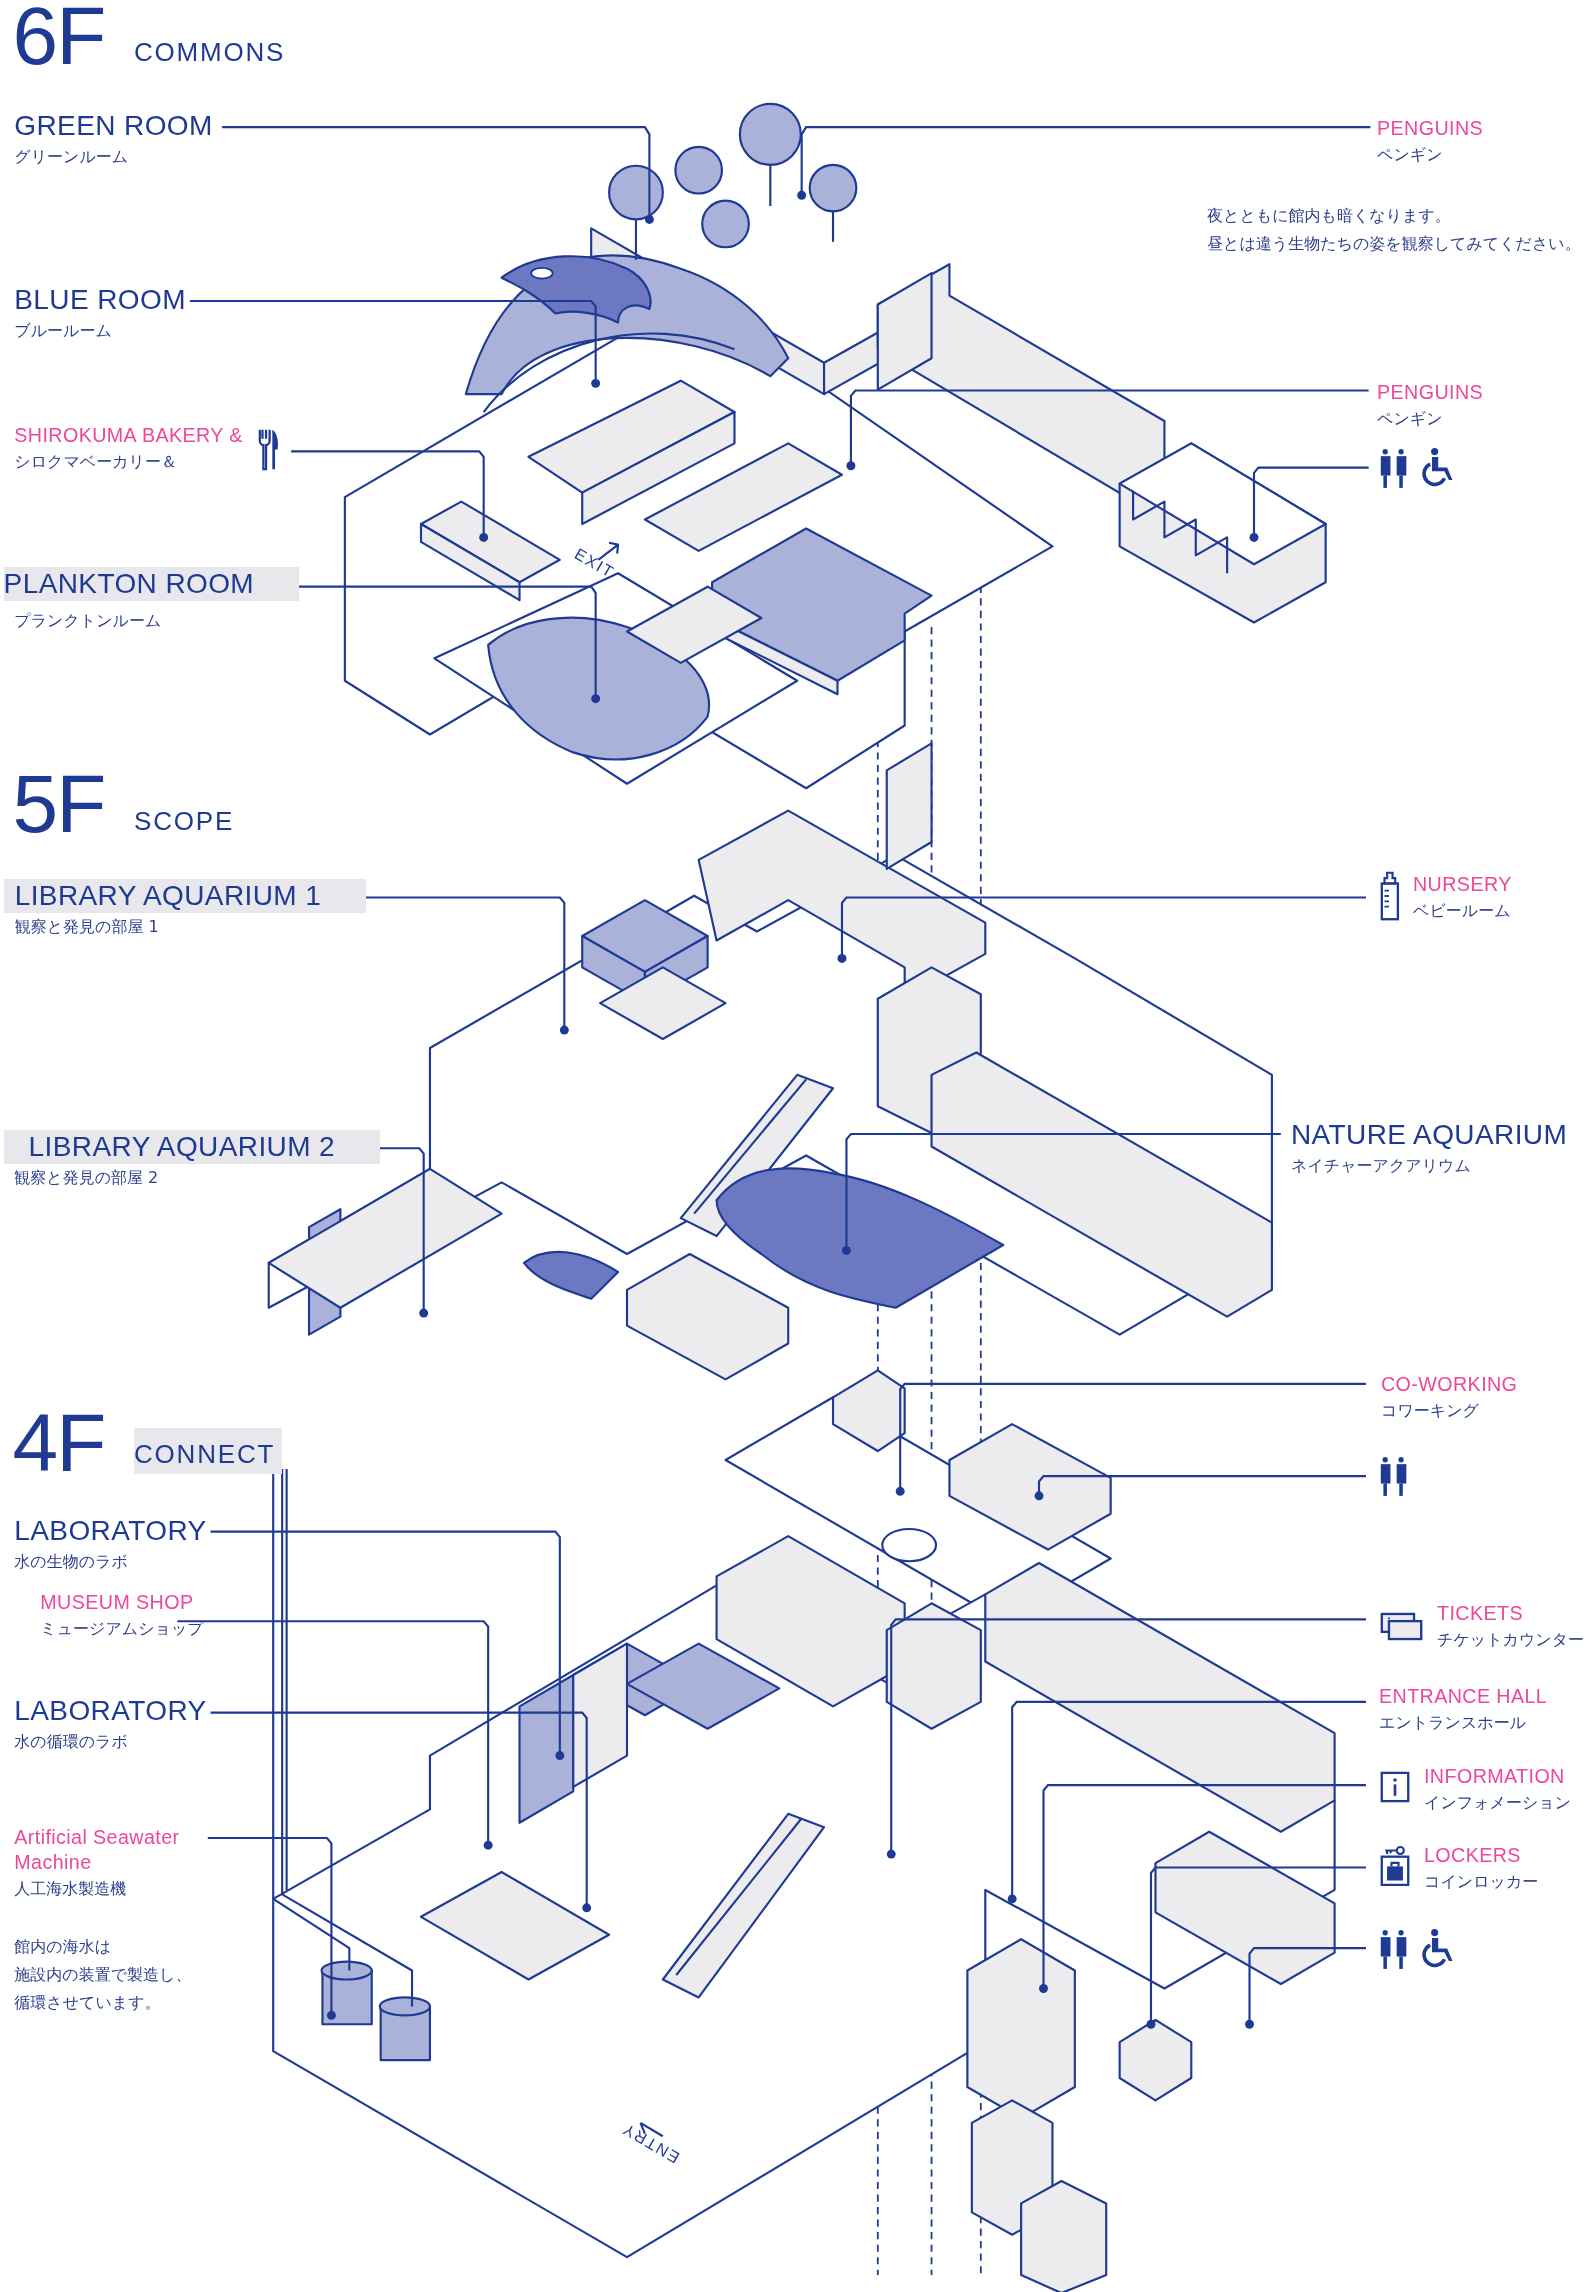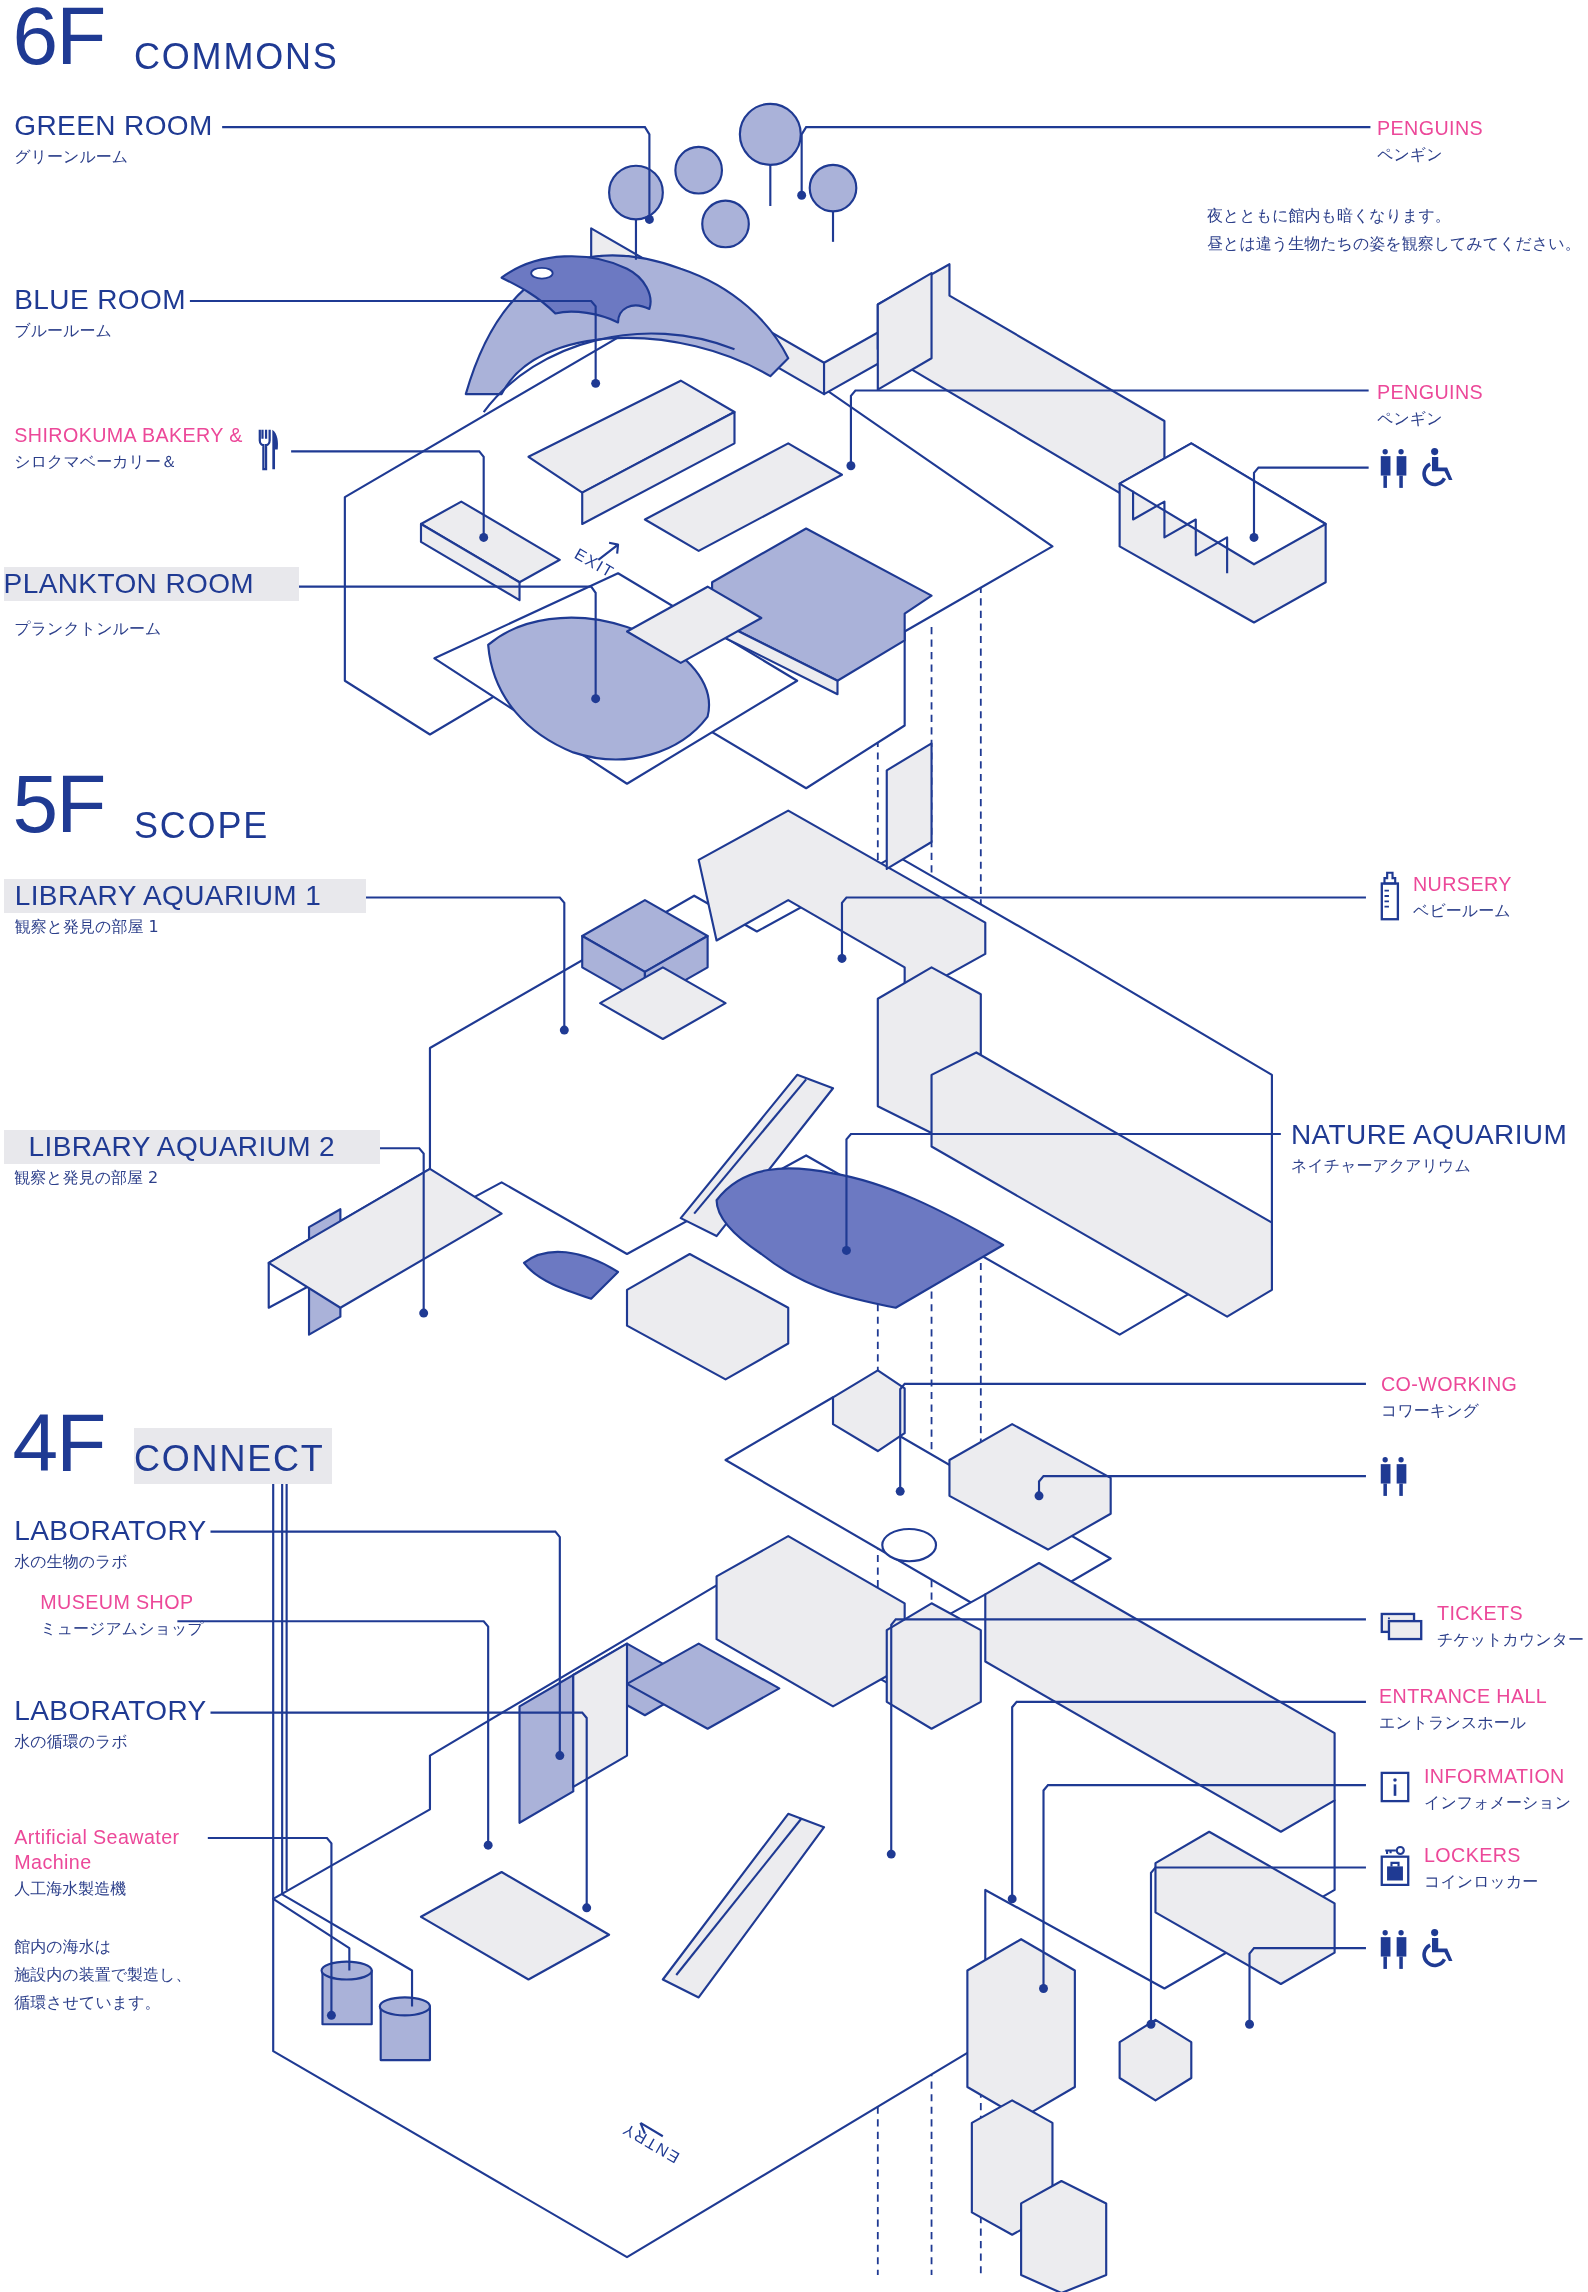--- a/index.html
+++ b/index.html
@@ -1,20 +1,20 @@
 <!DOCTYPE html>
 <html style="font-size:14.3px"><head>
 <meta charset="utf-8">
 <style>
   html, body { margin:0; padding:0; background:#ffffff; }
   body { width:1589px; height:2293px; position:relative; overflow:hidden;
          font-family:"Liberation Sans", "DejaVu Sans", sans-serif; color:#1f3a93; }
   #art { position:absolute; left:0; top:0; width:1589px; height:2293px; }
   .floor-num { position:absolute; font-size:82px; line-height:1; font-weight:400; color:#1f3a93; letter-spacing:-1.8px; }
-  .floor-name { position:absolute; font-size:36px; line-height:1; color:#1f3a93; letter-spacing:1.8px; }
+  .floor-name { position:absolute; font-size:26px; line-height:1; color:#1f3a93; letter-spacing:1.8px; }
   .lbl { position:absolute; white-space:nowrap; }
   .lbl .en-bold { font-size:28px; font-weight:400; color:#1f3a93; letter-spacing:0.4px; display:block; line-height:34px; }
   .lbl .en { font-size:19.7px; color:#ec4899; display:block; line-height:25px; letter-spacing:0.4px; }
   .lbl .ja { font-family:"DejaVu Sans", sans-serif; font-size:16px; color:#2c3f8a; display:block; line-height:27px; }
   .hl { background:#e8e8ec; }
   .note { position:absolute; font-family:"DejaVu Sans", sans-serif; font-size:16px; color:#2c3f8a; line-height:28px; white-space:nowrap; }
   .icon { position:absolute; }
   .stroke { stroke:#1f3a93; stroke-width:2.4; fill:none; stroke-linejoin:round; }
   .plate { stroke:#1f3a93; stroke-width:2.4; fill:#ffffff; stroke-linejoin:round; }
   .wall { stroke:#1f3a93; stroke-width:2.4; fill:#ececef; stroke-linejoin:round; }
@@ -231,21 +231,21 @@
 <div class="lbl" style="left:14.3px;top:423px;">
   <span class="en">SHIROKUMA BAKERY &amp;</span>
   <span class="ja">シロクマベーカリー＆</span>
 </div>
 <svg class="icon" style="left:258px;top:428px;" width="21.5" height="43" viewBox="0 0 24 48">
   <path d="M2,2 v12 c0,4 3,5 4,5 v27 h3 v-27 c1,0 4,-1 4,-5 v-12 M5,2 v10 M9,2 v10" stroke="#1f3a93" stroke-width="2.5" fill="none"></path>
   <path d="M16,2 c6,4 7,14 6,22 h-3 v22 h-3 z" fill="#1f3a93"></path>
 </svg>
 <div class="lbl" style="left:3.6px;top:567px;">
   <span class="en-bold hl" style="padding:0 45px 0 0;">PLANKTON ROOM</span>
-  <span class="ja" style="padding-left:10.7px;margin-top:14px;">プランクトンルーム</span>
+  <span class="ja" style="padding-left:10.7px;margin-top:6px;">プランクトンルーム</span>
 </div>
 
 <div class="lbl" style="left:1377px;top:116px;">
   <span class="en">PENGUINS</span>
   <span class="ja">ペンギン</span>
 </div>
 <div class="note" style="left:1207px;top:202px;">
   <div>夜とともに館内も暗くなります。</div>
   <div>昼とは違う生物たちの姿を観察してみてください。</div>
 </div>

